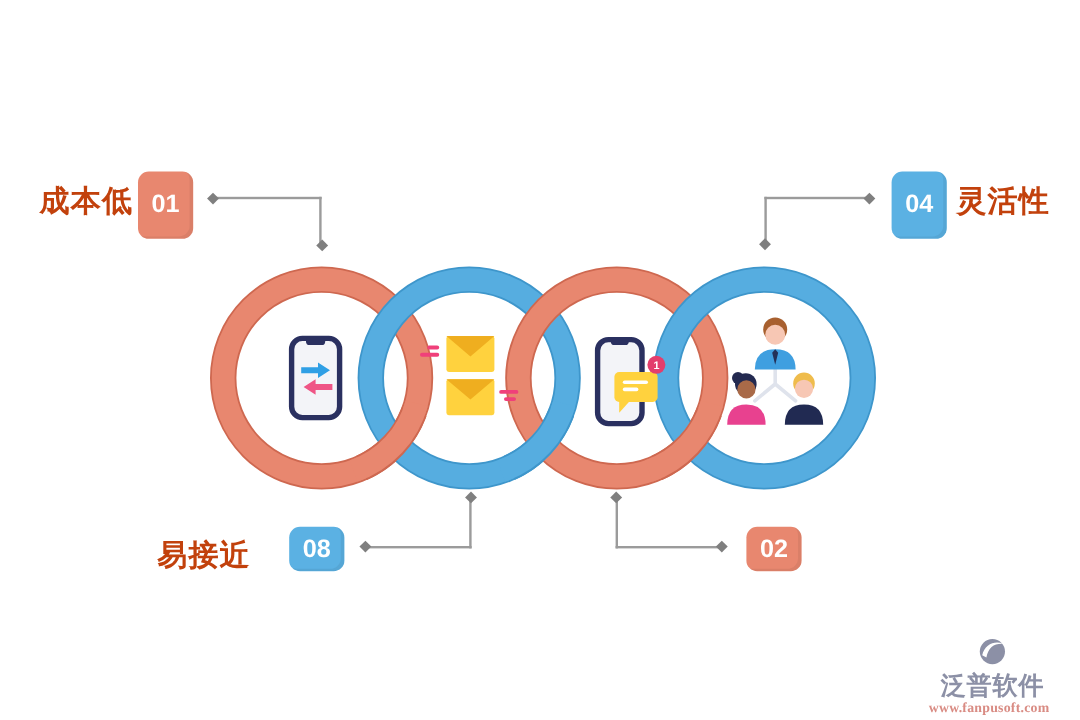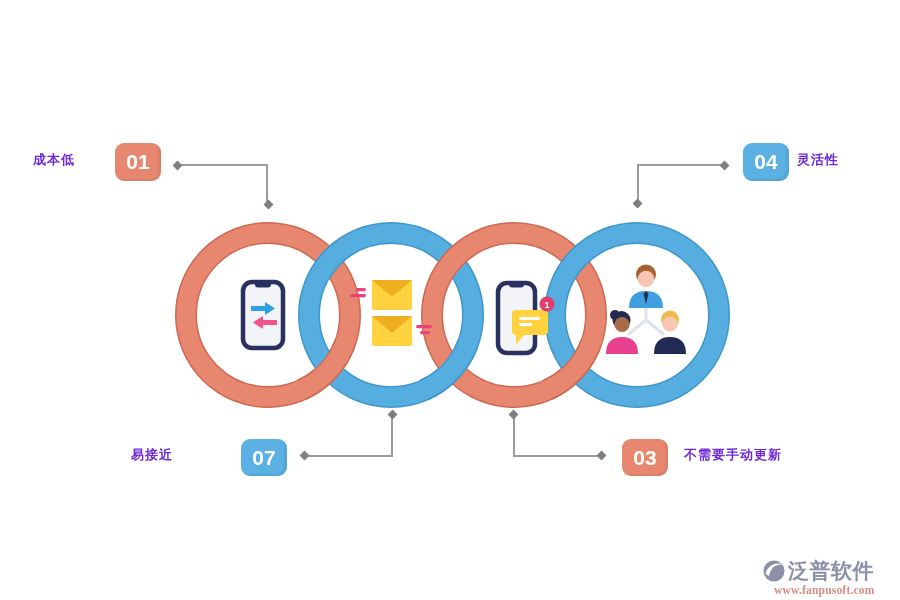--- a/index.html
+++ b/index.html
@@ -4,39 +4,39 @@
 <style>
   html,body { margin:0; padding:0; background:#fff; }
   .stage {
     position:relative; width:900px; height:600px; background:#ffffff;
     font-family:"Liberation Sans","DejaVu Sans",sans-serif; overflow:hidden;
   }
   .stage * { box-sizing:border-box; }
   svg.rings { position:absolute; left:0; top:0; }
   .icon-svg { position:absolute; }
   .step-label {
-    position:absolute; font-size:13px; font-weight:700; color:#6d28d9;
+    position:absolute; font-size:25px; font-weight:700; color:#c2410c;
     white-space:nowrap; letter-spacing:1px;font-family:Liberation Mono, monospace;
   }
   .badge {
-    position:absolute; width:46px; height:38px; border-radius:9px;
+    position:absolute; width:46px; height:56px; border-radius:9px;
     display:flex; align-items:center; justify-content:center;
     color:#fff; font-size:21px; font-weight:700;
     box-shadow:inset -3px -2px 0 rgba(0,0,0,0.06);
   }
   .badge-coral { background:#E8876F; }
   .badge-blue  { background:#5BB1E3; }
   .conn { position:absolute; border:0 solid #9b9b9b; }
   .conn-tr { border-top-width:2px; border-right-width:2px; }
   .conn-tl { border-top-width:2px; border-left-width:2px; }
   .conn-br { border-bottom-width:2px; border-right-width:2px; }
   .conn-bl { border-bottom-width:2px; border-left-width:2px; }
   .dia { position:absolute; width:7px; height:7px; background:#7f7f7f; transform:rotate(45deg); }
   .watermark { position:absolute; right:8px; bottom:4px; width:130px; }
-  .watermark .row { display:flex; align-items:center; gap:2px; }
+  .watermark .row { display:flex; align-items:center; gap:2px;flex-direction:column; }
   .brand-name { font-size:21px; font-weight:700; color:#8C90A6; letter-spacing:0.5px; white-space:nowrap; }
   .brand-url { font-size:11.5px; font-weight:700; color:#D98C84; font-family:"Liberation Serif","DejaVu Serif",serif; margin-top:-1px; margin-left:12px; letter-spacing:0.2px; white-space:nowrap; }
 </style>
 </head>
 <body>
 
 <div class="stage">
 
   <svg class="rings" width="900" height="600" viewBox="0 0 900 600">
 
@@ -117,30 +117,29 @@
   <div class="dia" style="left:174px; top:162px;"></div>
   <div class="dia" style="left:265px; top:201px;"></div>
 
   <div class="badge badge-blue" style="left:743px; top:143px;">04</div>
   <div class="step-label" style="left:757px; top:151px;margin-left:40px;">灵活性</div>
   <div class="conn conn-tl" style="left:637px; top:164px; width:88px; height:40px;"></div>
   <div class="dia" style="left:721px; top:162px;"></div>
   <div class="dia" style="left:634px; top:200px;"></div>
 
   <div class="step-label" style="left:131px; top:446px;">易接近</div>
-  <div class="badge badge-blue" style="left:241px; top:439px; height:37px;">07</div>
+  <div class="badge badge-blue" style="left:241px; top:439px; height:37px;">08</div>
   <div class="conn conn-br" style="left:305px; top:415px; width:88px; height:42px;"></div>
   <div class="dia" style="left:389px; top:411px;"></div>
   <div class="dia" style="left:301px; top:452px;"></div>
 
   <div class="conn conn-bl" style="left:513px; top:415px; width:89px; height:42px;"></div>
   <div class="dia" style="left:510px; top:411px;"></div>
   <div class="dia" style="left:598px; top:452px;"></div>
-  <div class="badge badge-coral" style="left:622px; top:439px; height:37px;">03</div>
-  <div class="step-label" style="left:684px; top:446px;">不需要手动更新</div>
+  <div class="badge badge-coral" style="left:622px; top:439px; height:37px;">02</div>
 
   <div class="watermark">
     <div class="row">
       <svg width="24" height="24" viewBox="0 0 24 24">
         <circle cx="12" cy="12" r="10.5" fill="#8C90A6"></circle>
         <path d="M3.5,15 C5.5,6 14,2.5 21,5.5 C13.5,5 8.5,8.5 7,17 Z" fill="#ffffff"></path>
       </svg>
       <span class="brand-name">泛普软件</span>
     </div>
     <div class="brand-url">www.fanpusoft.com</div>

